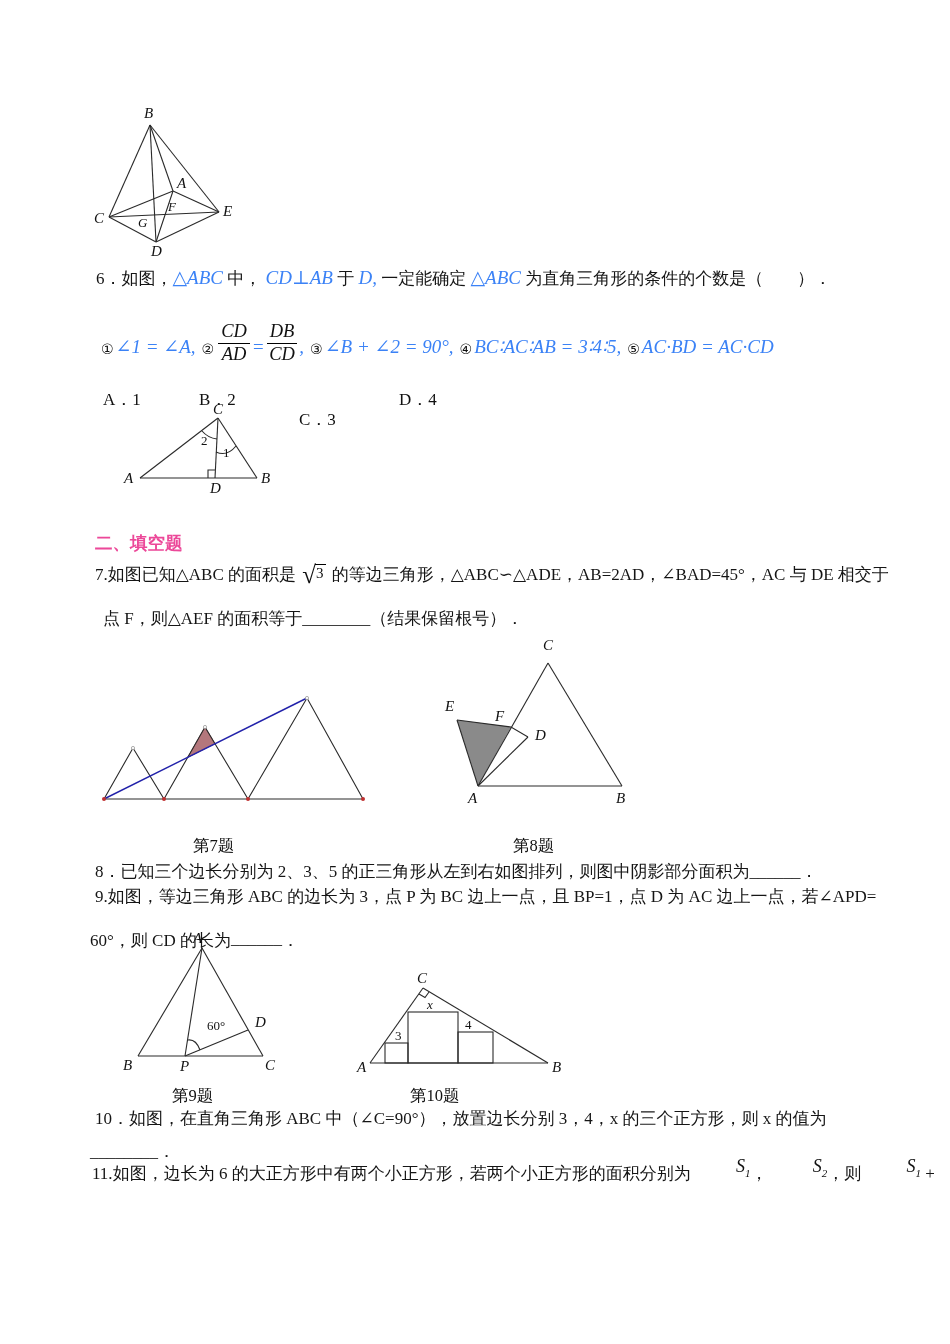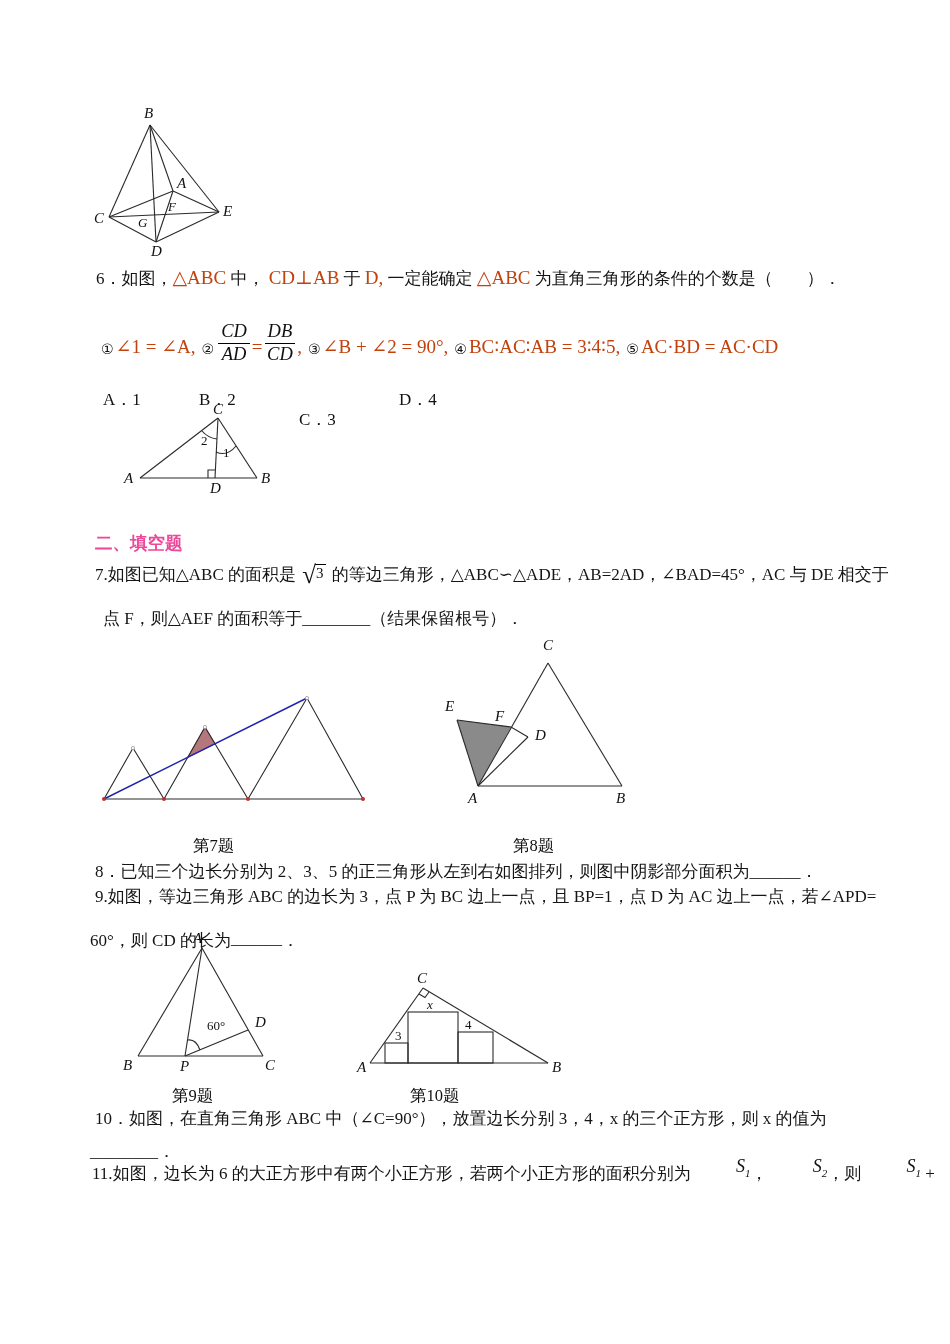--- a/index.html
+++ b/index.html
@@ -1,20 +1,20 @@
 <!DOCTYPE html>
 <html><head>
 <meta charset="utf-8">
 <style>
   html,body{margin:0;padding:0;background:#fff;}
   .page{position:relative;width:950px;height:1344px;background:#ffffff;overflow:hidden;color:#111;}
   .line{position:absolute;white-space:pre;}
   .cn{font-family:"Liberation Serif","DejaVu Serif",serif;font-size:17px;font-style:normal;color:#151515;}
   .cnb{font-family:"Liberation Serif","DejaVu Serif",serif;font-size:17.5px;font-weight:bold;color:#ec4899;}
-  .m{font-family:"Liberation Serif","DejaVu Serif",serif;font-size:19px;color:#c2410c;}
+  .m{font-family:"Liberation Serif","DejaVu Serif",serif;font-style:italic;font-size:19px;color:#3b82f6;}
   .circ{font-family:"DejaVu Sans",sans-serif;font-size:14px;font-style:normal;color:#101010;}
   .cond{display:flex;align-items:flex-end;}
   .cond .circ{margin:0 2px 1px 6px;}
   .cond .m{margin-bottom:0;}
   .frac{display:inline-flex;flex-direction:column;text-align:center;line-height:1.08;
         font-family:"Liberation Serif","DejaVu Serif",serif;font-style:italic;font-size:18.5px;
         transform:translateY(7px);margin:0 2px;}
   .frac .num{border-bottom:1.3px solid #000;padding:0 3px 1px 3px;}
   .frac .den{padding-top:1px;}
   .opt{position:absolute;font-family:"Liberation Serif","DejaVu Serif",serif;font-size:17px;white-space:pre;}

